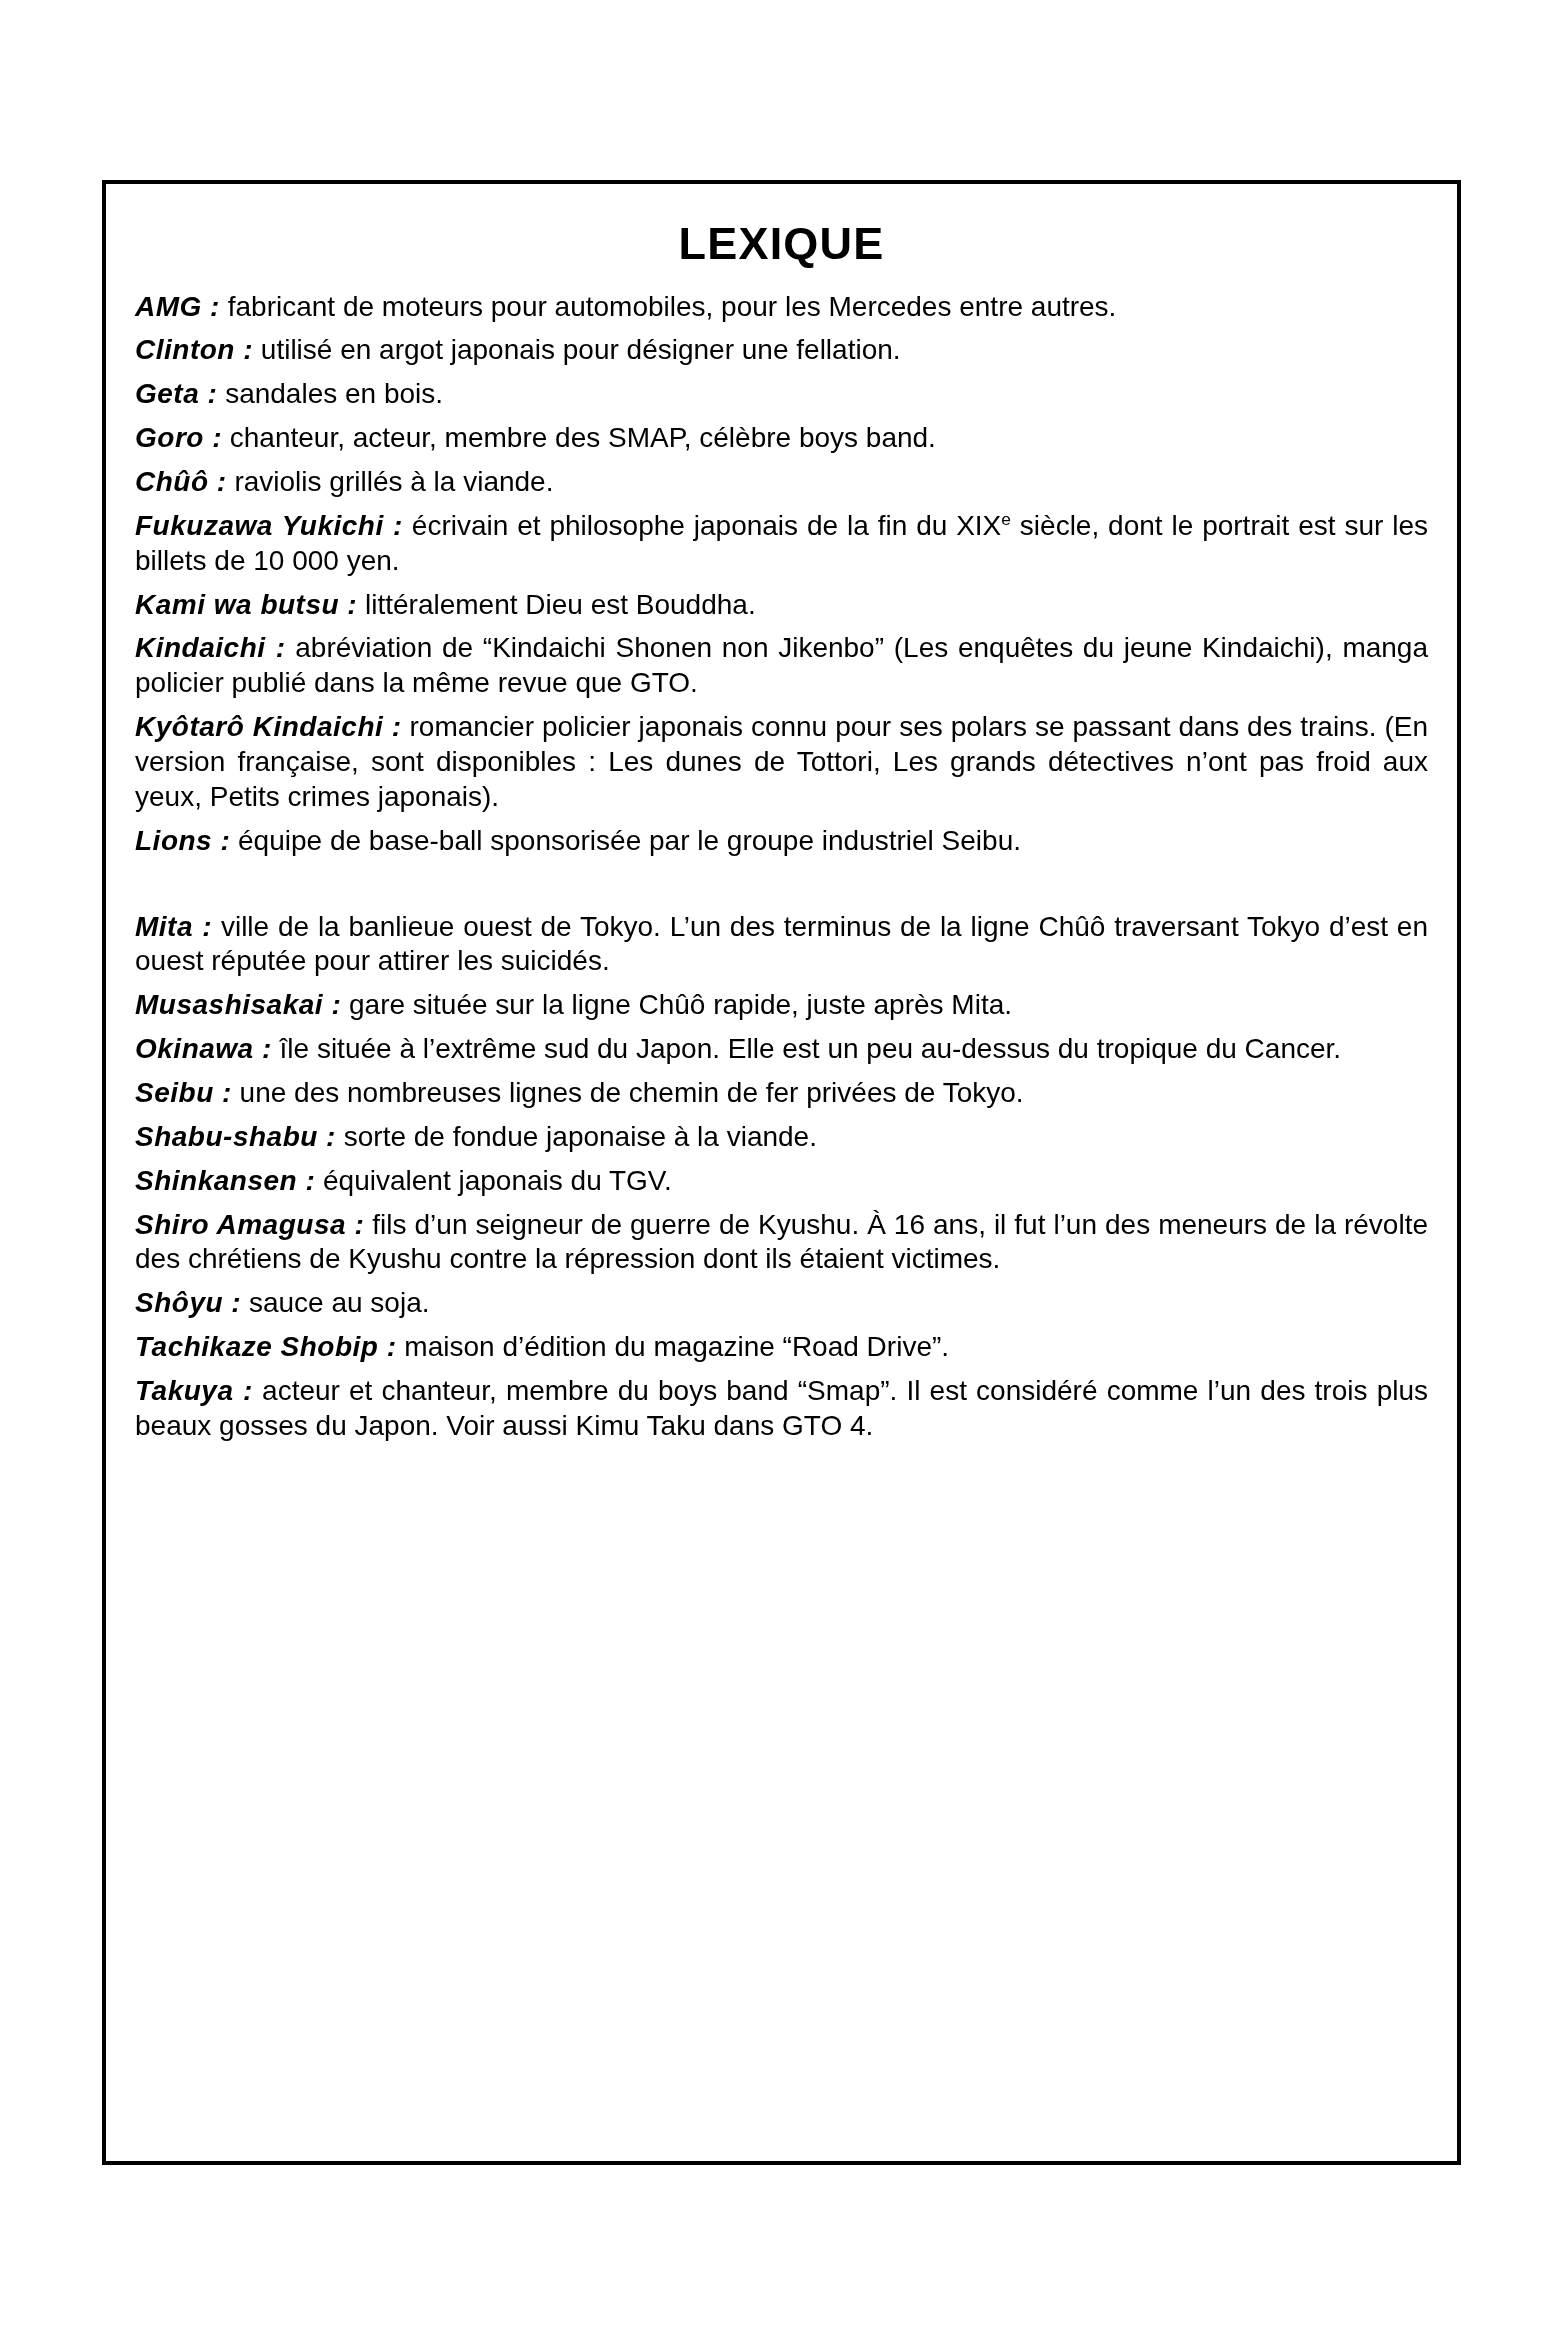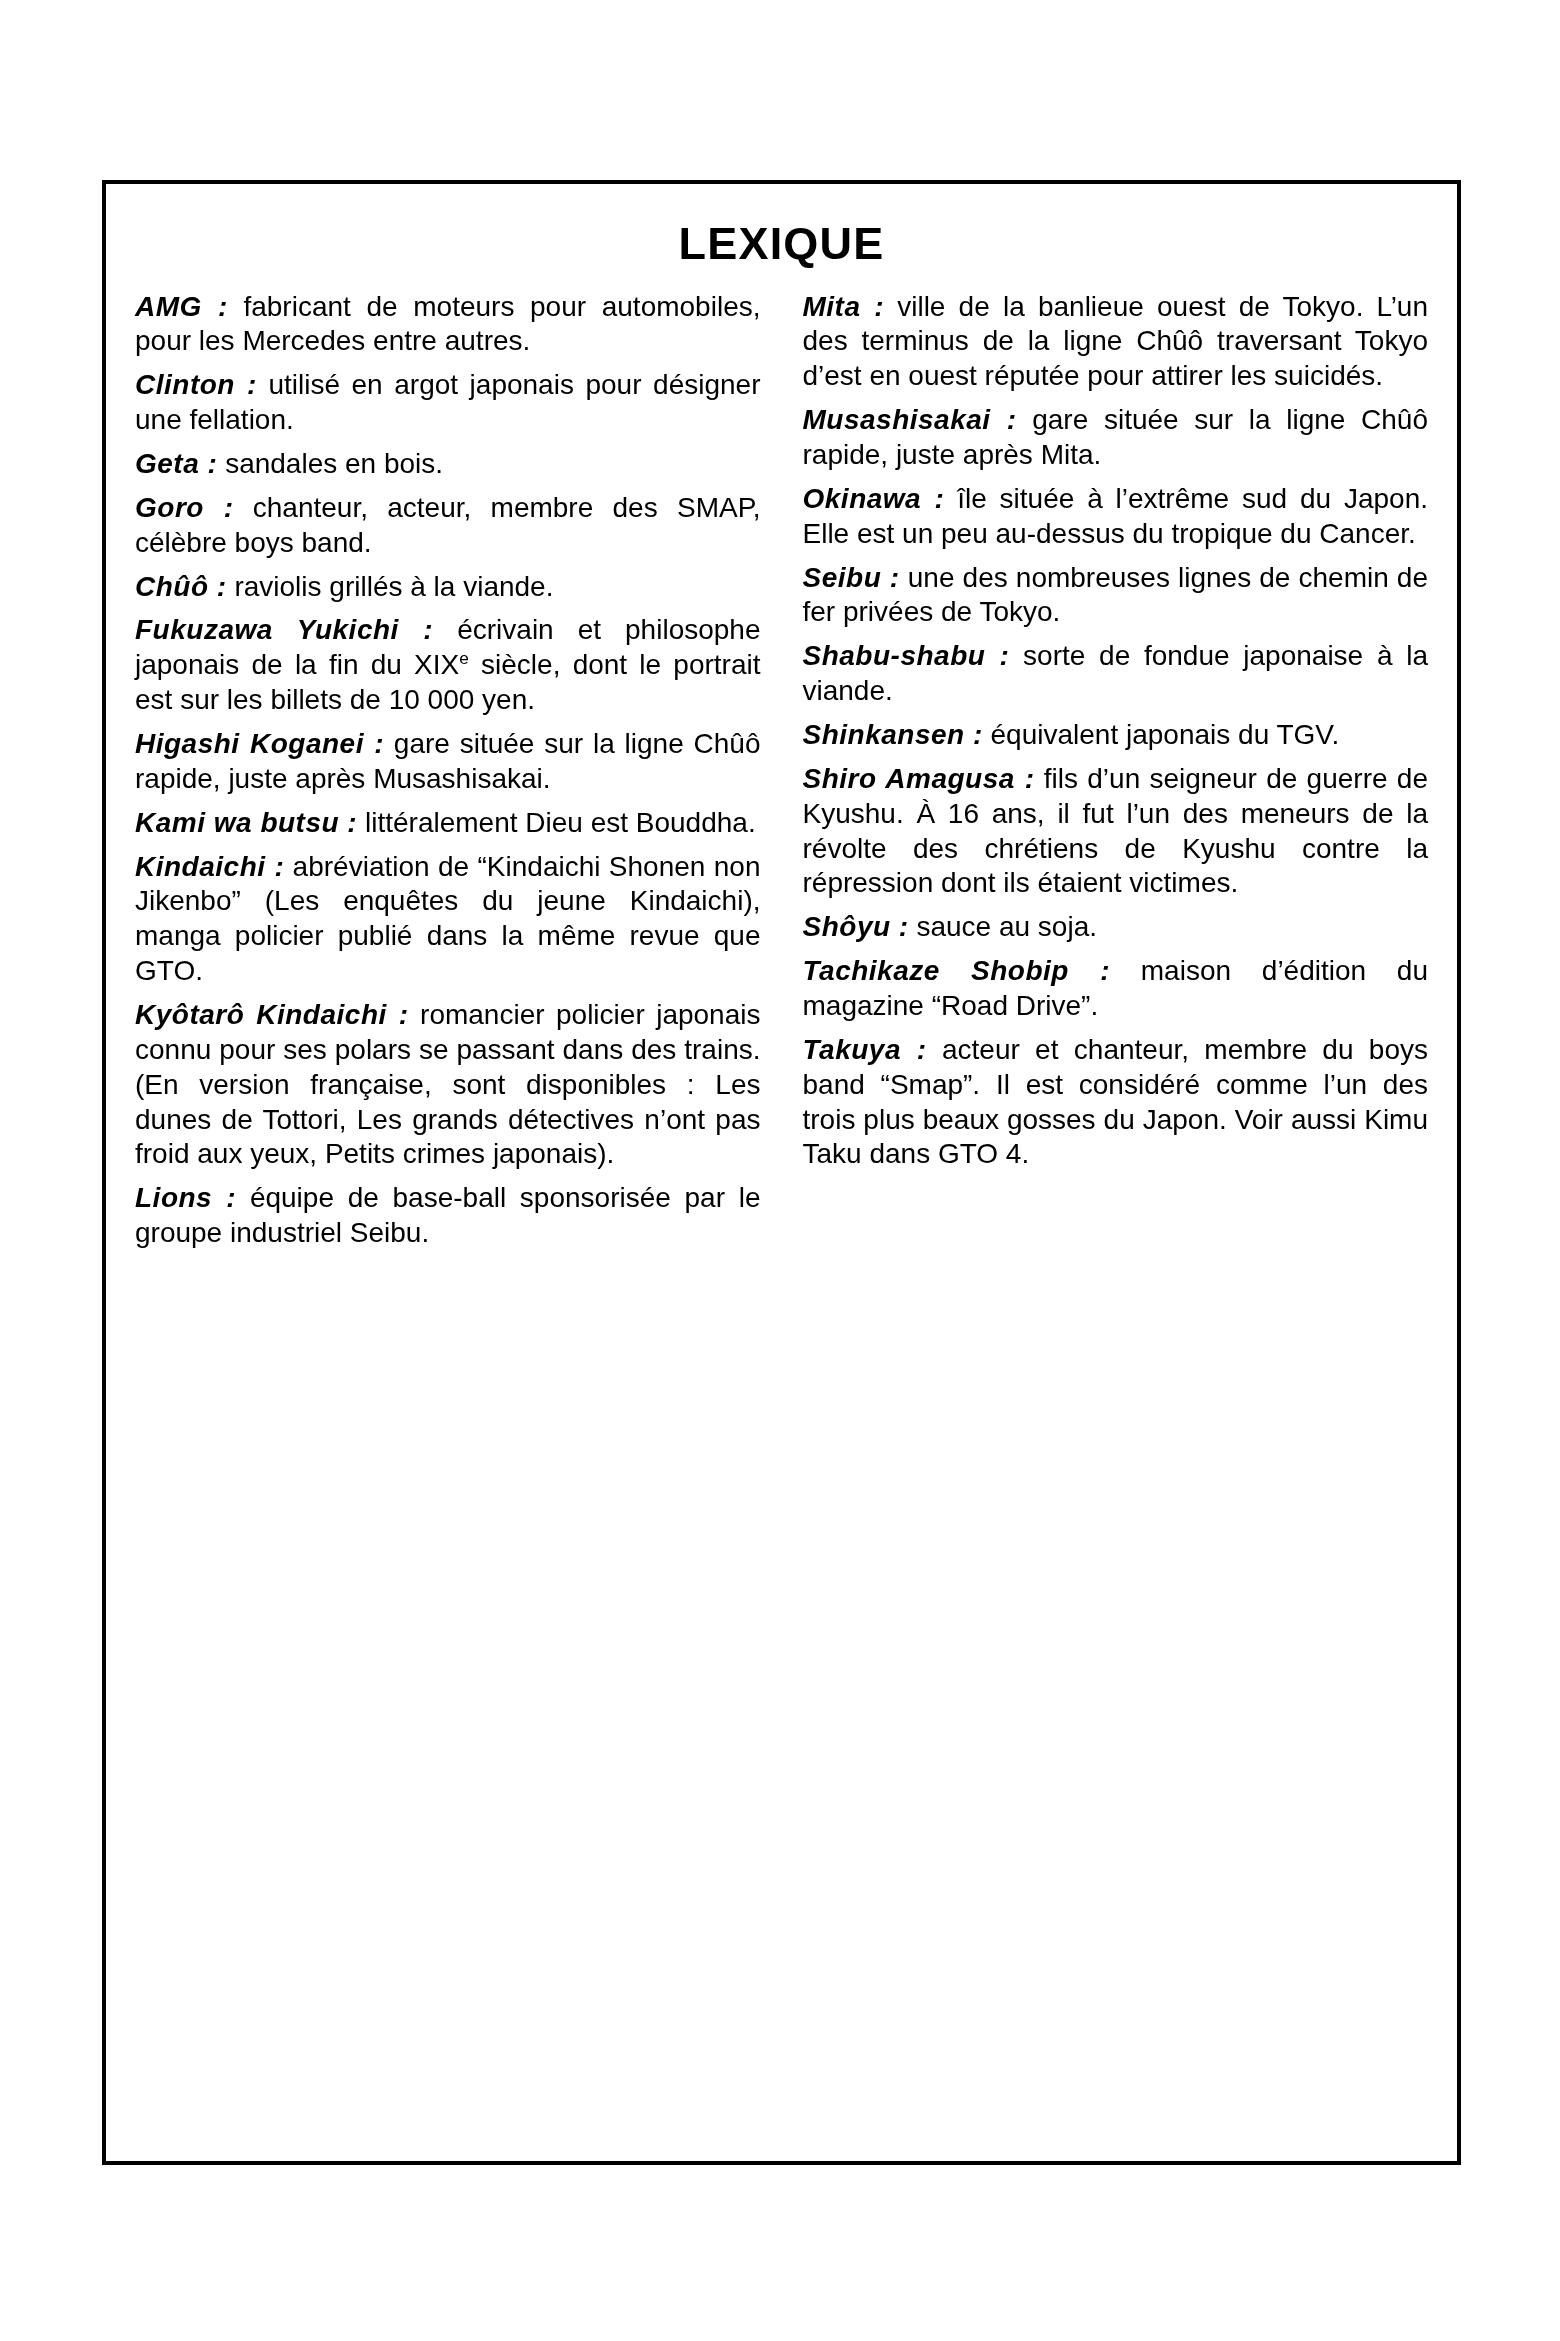--- a/index.html
+++ b/index.html
@@ -35,21 +35,21 @@
     text-align: center;
     font-size: 45px;
     font-weight: bold;
     letter-spacing: 1.2px;
     margin-top: 34px;
     margin-bottom: 19.5px;
     font-family: "Liberation Sans", sans-serif;
   }
   .columns {
     display: flex;
-    flex-direction: row;
+    flex-direction: column;
     padding: 0 29px 0 29px;
     gap: 42px;
     box-sizing: border-box;
   }
   .col {
     flex: 1 1 0;
     min-width: 0;
   }
   .entry {
     font-size: 28px;
@@ -105,23 +105,20 @@
         </p>
 
         <p class="entry">
           <span class="term">Chûô :</span><span> raviolis grillés à la viande.</span>
         </p>
 
         <p class="entry">
           <span class="term">Fukuzawa Yukichi :</span><span> écrivain et philosophe japonais de la fin du XIX<span class="sup">e</span> siècle, dont le portrait est sur les billets de 10 000 yen.</span>
         </p>
 
-        <p class="entry">
-          <span class="term">Higashi Koganei :</span><span> gare située sur la ligne Chûô rapide, juste après Musashisakai.</span>
-        </p>
 
         <p class="entry">
           <span class="term">Kami wa butsu :</span><span> littéralement Dieu est Bouddha.</span>
         </p>
 
         <p class="entry">
           <span class="term">Kindaichi :</span><span> abréviation de “Kindaichi Shonen non Jikenbo” (<span class="it">Les enquêtes du jeune Kindaichi</span>), manga policier publié dans la même revue que <span class="it">GTO</span>.</span>
         </p>
 
         <p class="entry">

